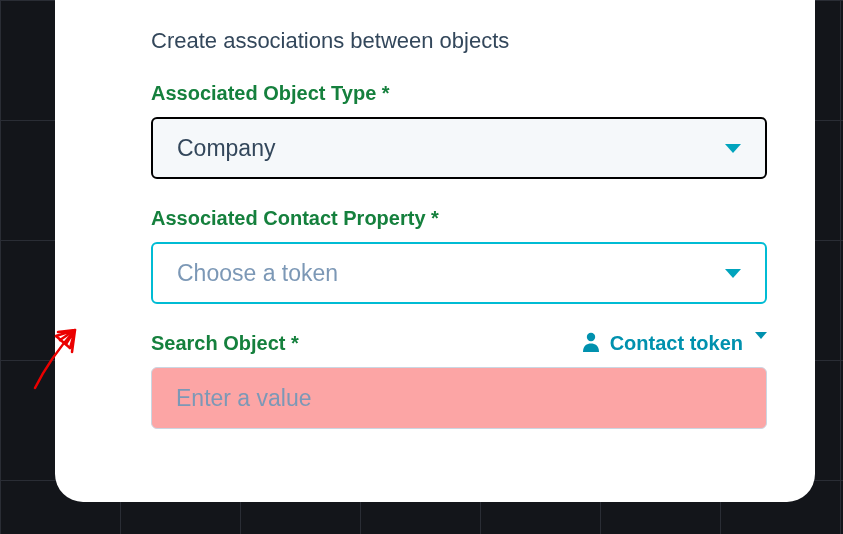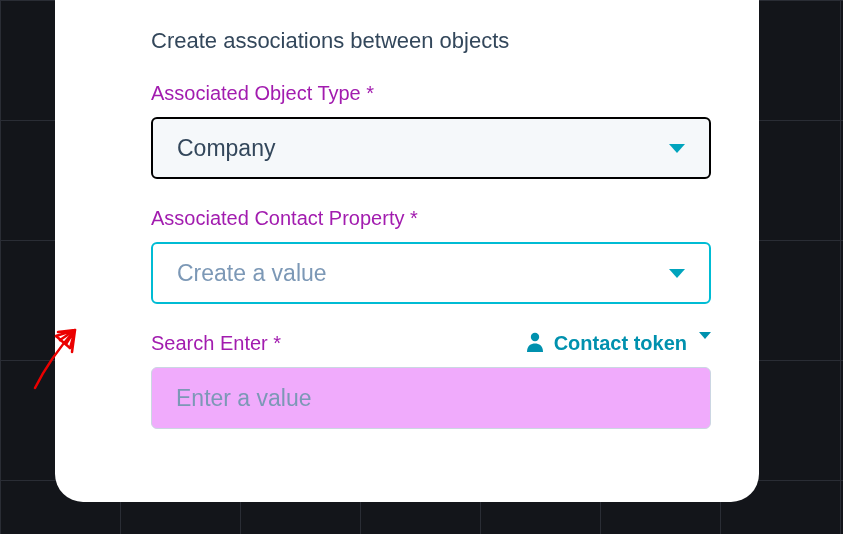--- a/index.html
+++ b/index.html
@@ -15,21 +15,21 @@
       background-image:
         linear-gradient(to right, #2a2d35 1px, transparent 1px),
         linear-gradient(to bottom, #2a2d35 1px, transparent 1px);
       background-size: 120px 120px;
       background-position: 0 0;
     }
     .panel {
       position: absolute;
       left: 55px;
       top: 0;
-      width: 704px;
+      width: 760px;
       height: 502px;
       background: #ffffff;
       border-radius: 0 0 28px 28px;
       padding: 28px 48px 10px 96px;
     }
     .section-title {
       font-size: 22px;
       color: #33475b;
       font-weight: 400;
       margin-bottom: 28px;
@@ -38,22 +38,22 @@
       margin-bottom: 28px;
     }
     .label-row {
       display: flex;
       justify-content: space-between;
       align-items: center;
       margin-bottom: 12px;
     }
     .field-label {
       font-size: 20px;
-      color: #a21caf;
-      font-weight: 400;
+      color: #15803d;
+      font-weight: 700;
     }
     .select {
       width: 100%;
       height: 62px;
       border: 2px solid #000000;
       border-radius: 6px;
       background: #f5f8fa;
       display: flex;
       align-items: center;
       justify-content: space-between;
@@ -77,21 +77,21 @@
       height: 0;
       border-left: 8px solid transparent;
       border-right: 8px solid transparent;
       border-top: 9px solid #00a4bd;
     }
     .text-input {
       width: 100%;
       height: 62px;
       border: 1px solid #cbd6e2;
       border-radius: 6px;
-      background: #f0abfc;
+      background: #fca5a5;
       padding: 0 24px;
       font-size: 23px;
       color: #33475b;
       font-family: inherit;
       outline: none;
     }
     .text-input::placeholder {
       color: #7c98b6;
     }
     .token-selector {
@@ -136,28 +136,28 @@
       <span class="select-value">Company</span>
       <span class="caret"></span>
     </div>
   </div>
 
   <div class="field">
     <div class="label-row">
       <div class="field-label">Associated Contact Property *</div>
     </div>
     <div class="select focused">
-      <span class="select-value">Create a value</span>
+      <span class="select-value">Choose a token</span>
       <span class="caret"></span>
     </div>
   </div>
 
   <div class="field">
     <div class="label-row">
-      <div class="field-label">Search Enter *</div>
+      <div class="field-label">Search Object *</div>
       <div class="token-selector">
         <svg class="person-icon" width="18" height="20" viewBox="0 0 18 20" fill="#0091ae">
           <circle cx="9" cy="5" r="4.2"></circle>
           <path d="M1 20 C1 13.5 5 11.5 9 11.5 C13 11.5 17 13.5 17 20 Z"></path>
         </svg>
         <span>Contact token</span>
         <span class="small-caret"></span>
       </div>
     </div>
     <input type="text" class="text-input" placeholder="Enter a value" style="">

